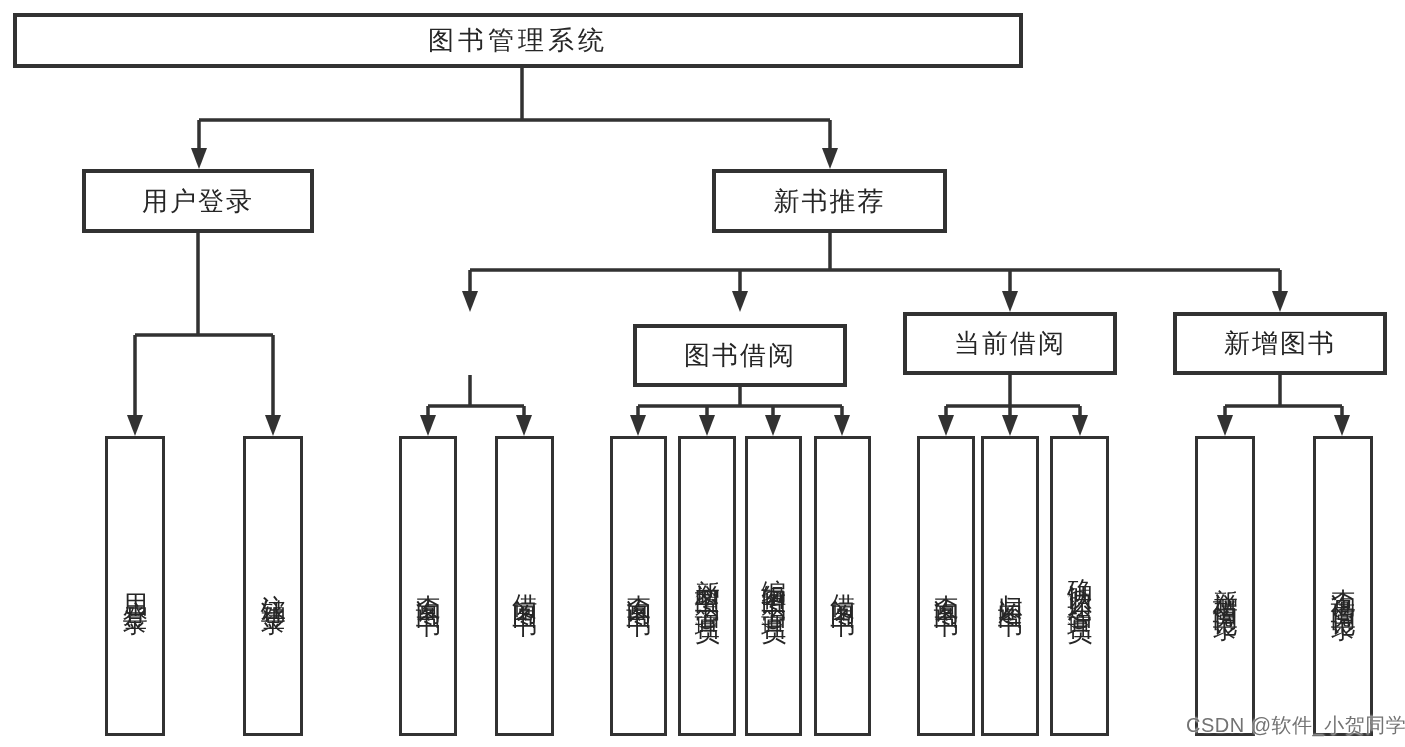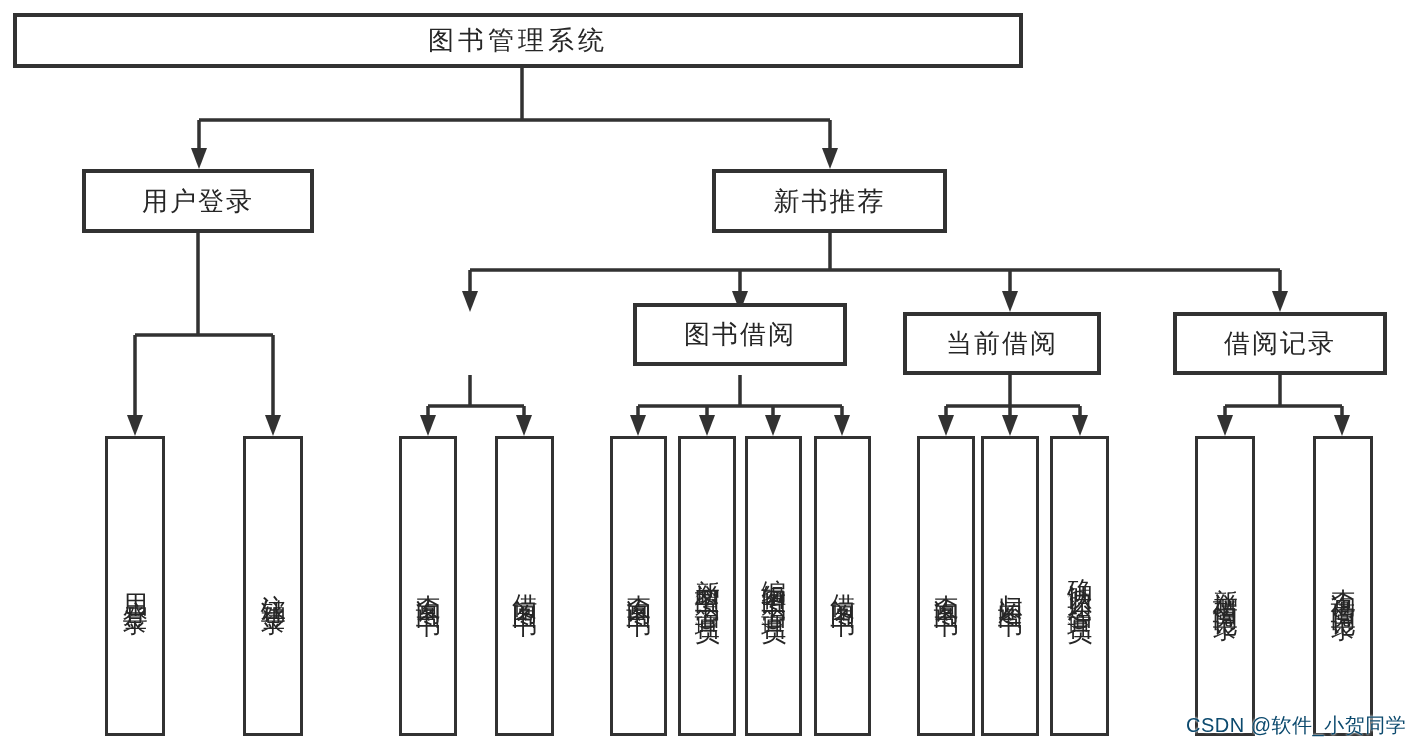--- a/index.html
+++ b/index.html
@@ -49,21 +49,21 @@
     font-size: 25px;
     line-height: 1.1;
     letter-spacing: 6px;
     white-space: nowrap;
   }
   #watermark {
     position: absolute;
     left: 1186px;
     top: 712px;
     font-size: 20px;
-    color: #0c4a6e;
+    color: #737373;
     white-space: nowrap;
     z-index: 5;
     text-shadow: 0 0 3px rgba(255,255,255,0.95), 0 0 2px rgba(255,255,255,0.9);
     letter-spacing: 0.5px;
   }
 </style>
 </head>
 <body>
 
 <div id="canvas">
@@ -106,23 +106,23 @@
       <polygon points="1217,415 1233,415 1225,436"></polygon>
       <polygon points="1334,415 1350,415 1342,436"></polygon>
     </g>
   </svg>
 
   <div class="box hbox root-box" style="left:13px; top:13px; width:1010px; height:55px">图书管理系统</div>
 
   <div class="box hbox" style="left:82px; top:169px; width:232px; height:64px">用户登录</div>
   <div class="box hbox" style="left:712px; top:169px; width:235px; height:64px">新书推荐</div>
 
-  <div class="box hbox" style="left:633px; top:303px; width:214px; height:63px">图书借阅</div>
-  <div class="box hbox" style="left:903px; top:312px; width:198px; height:63px">当前借阅</div>
-  <div class="box hbox" style="left:1173px; top:312px; width:214px; height:63px">借阅记录</div>
+  <div class="box hbox" style="left:633px; top:324px; width:214px; height:63px">图书借阅</div>
+  <div class="box hbox" style="left:903px; top:312px; width:214px; height:63px">当前借阅</div>
+  <div class="box hbox" style="left:1173px; top:312px; width:214px; height:63px">新增图书</div>
 
   <div class="box vbox" style="left:105px; top:436px; width:60px; height:300px">
     <span class="vtext">用户登录</span>
   </div>
   <div class="box vbox" style="left:243px; top:436px; width:60px; height:300px">
     <span class="vtext">注销登录</span>
   </div>
 
   <div class="box vbox" style="left:399px; top:436px; width:58px; height:300px">
     <span class="vtext">查询图书</span>

